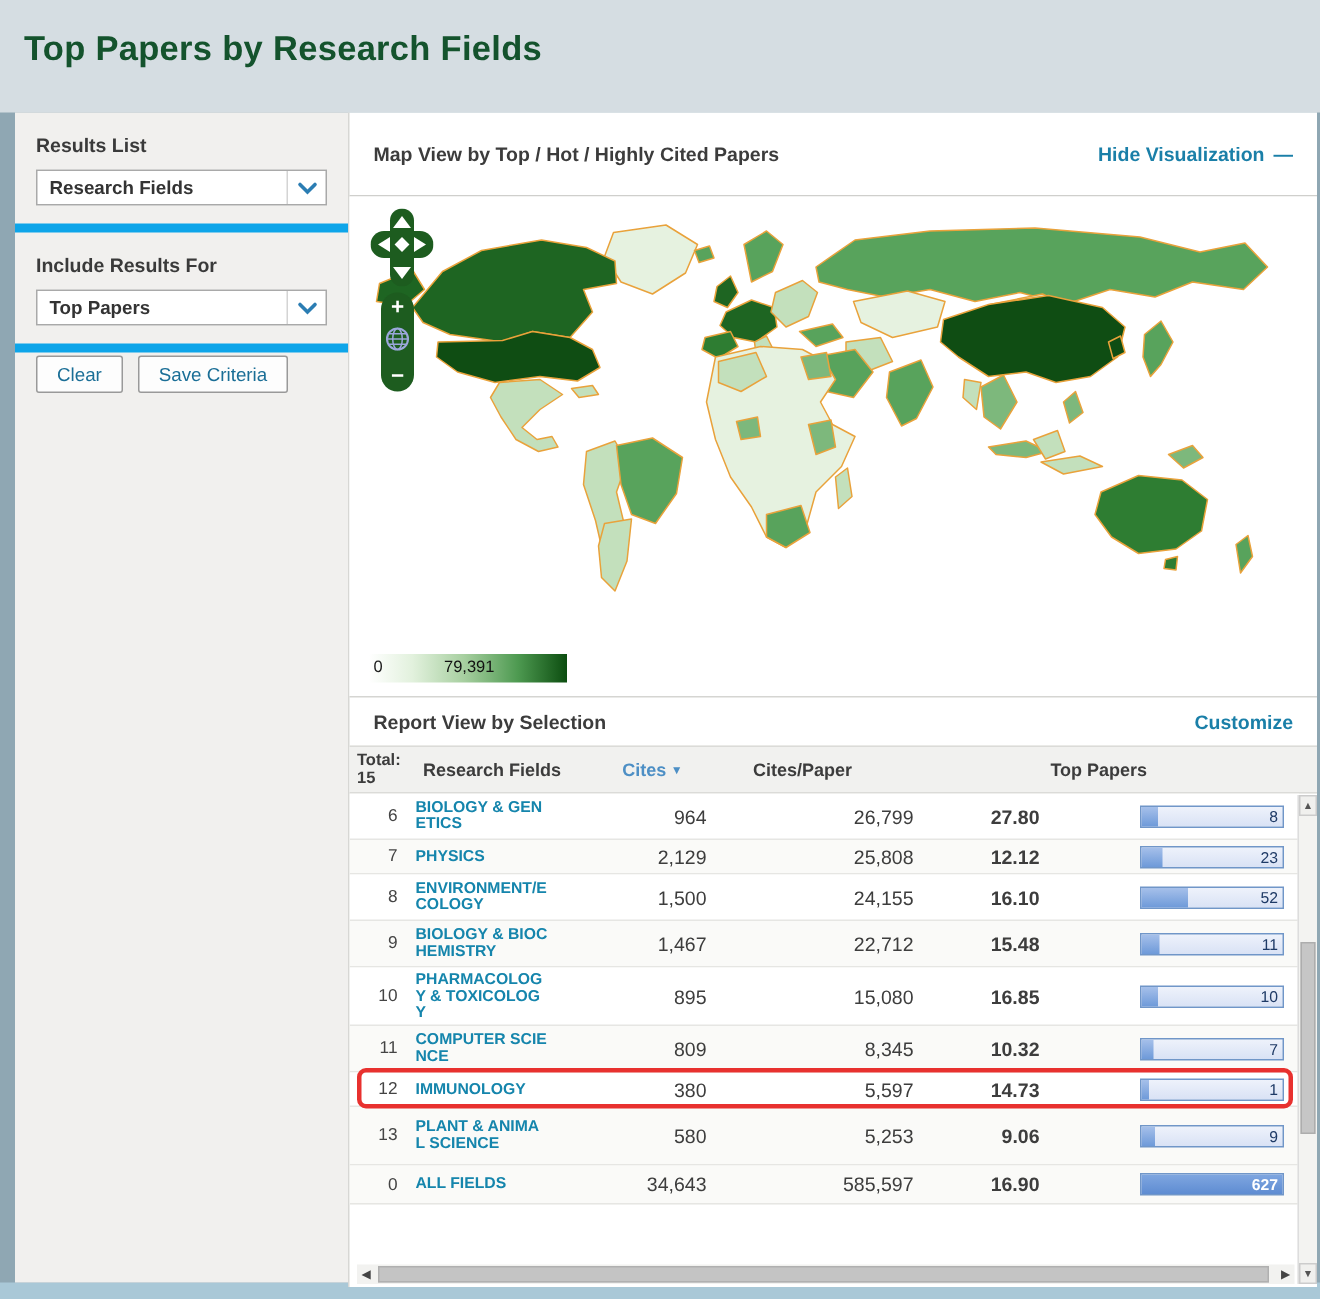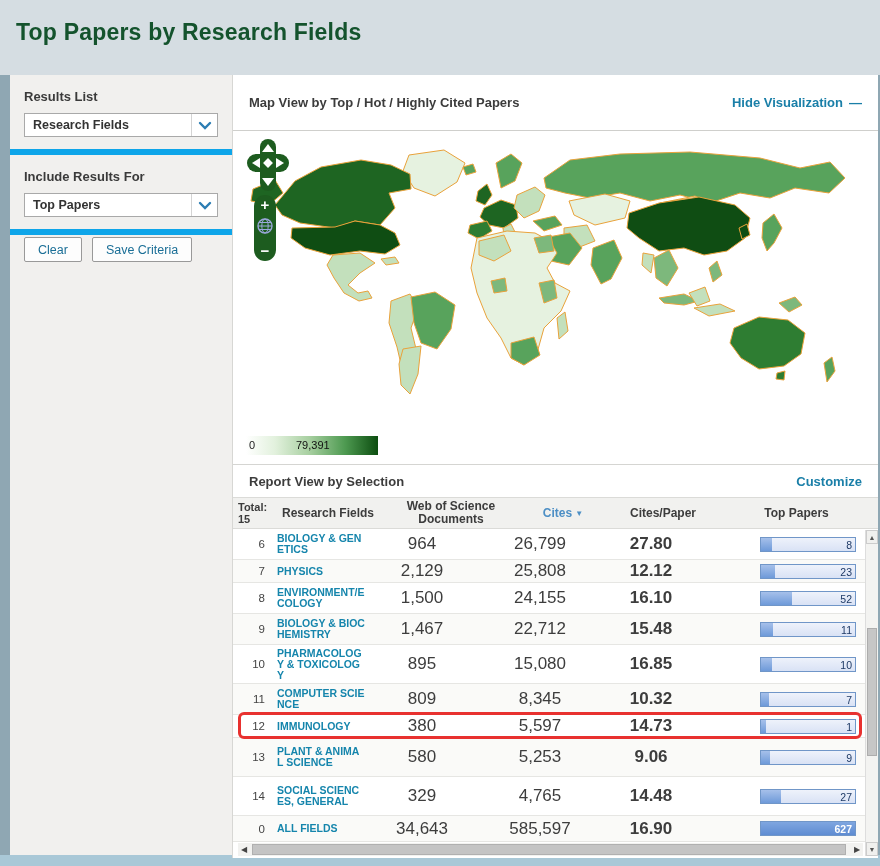--- a/index.html
+++ b/index.html
@@ -57,21 +57,21 @@
   .h-cites { width:96px; text-align:center; color:#4D8FC5; cursor:pointer; }
   .sortarrow { font-size:8px; color:#4D8FC5; margin-left:3px; vertical-align:1px; }
   .h-cpp { width:104px; text-align:center; }
   .h-top { flex:1; text-align:center; }
 
   .rows { position:relative; height:315px; overflow:hidden; width:633px; }
   .trow { position:relative; display:flex; align-items:center; border-bottom:1px solid #E6E6E3; background:#fff; }
   .trow.alt { background:#FAFAF8; }
   .c-rank { width:36px; text-align:right; padding-right:4px; font-size:11.5px; color:#444; }
   .c-field { width:104px; padding-left:8px; padding-right:8px; font-weight:bold; font-size:10.5px; line-height:11px; color:#1585AC; word-break:break-all; cursor:pointer; }
-  .c-num { font-size:17px; color:#3D3D3D; text-align:center; }
+  .c-num { font-size:13px; color:#3D3D3D; text-align:right; }
   .c-wos { width:98px; } .c-cites { width:138px; } .c-cpp { width:84px;font-weight:bold; }
   .c-bar { flex:1; display:flex; justify-content:flex-end; padding-right:10px; }
   .pbar { position:relative; width:96px; height:15px; border:1px solid #7096C8; background:linear-gradient(#EEF2FB,#D9E2F5); }
   .pfill { position:absolute; left:0; top:0; bottom:0; background:linear-gradient(#A6C0EA,#6E9AD9); }
   .pval { position:absolute; right:3px; top:1px; font-size:10.5px; color:#1E3A66; }
   .trow.total .pfill { background:linear-gradient(#7FA6E0,#5E8CD2); }
   .trow.total .pval { color:#fff; font-weight:bold; }
   .trow.hl::after { content:''; position:absolute; left:5px; right:4px; top:-3px; bottom:-2px; border:3px solid #E8312F; border-radius:6px; pointer-events:none; z-index:4; }
 
   
@@ -268,21 +268,20 @@
       <span class="sec-title">Report View by Selection</span>
       <span class="sec-link">Customize</span>
     </div>
 
     <div class="thead">
       <div class="h-rank">
         <div>Total:</div>
         <div>15</div>
       </div>
       <div class="h-field">Research Fields</div>
-      <div class="h-wos">Web of Science Documents</div>
       <div class="h-cites">
         <span>Cites</span><span class="sortarrow">▼</span>
       </div>
       <div class="h-cpp">Cites/Paper</div>
       <div class="h-top">Top Papers</div>
     </div>
 
     <div class="rows">
         <div class="trow" style="height: 31px;">
           <div class="c-rank">6</div>
@@ -381,33 +380,20 @@
           <div class="c-num c-wos">580</div>
           <div class="c-num c-cites">5,253</div>
           <div class="c-num c-cpp">9.06</div>
           <div class="c-bar">
             <div class="pbar">
               <div class="pfill" style="width: 10%;"></div>
               <span class="pval">9</span>
             </div>
           </div>
         </div>
-        <div class="trow" style="height: 39px;">
-          <div class="c-rank">14</div>
-          <div class="c-field">SOCIAL SCIENCES, GENERAL</div>
-          <div class="c-num c-wos">329</div>
-          <div class="c-num c-cites">4,765</div>
-          <div class="c-num c-cpp">14.48</div>
-          <div class="c-bar">
-            <div class="pbar">
-              <div class="pfill" style="width: 21%;"></div>
-              <span class="pval">27</span>
-            </div>
-          </div>
-        </div>
         <div class="trow alt total" style="height: 26px;">
           <div class="c-rank">0</div>
           <div class="c-field">ALL FIELDS</div>
           <div class="c-num c-wos">34,643</div>
           <div class="c-num c-cites">585,597</div>
           <div class="c-num c-cpp">16.90</div>
           <div class="c-bar">
             <div class="pbar">
               <div class="pfill" style="width: 100%;"></div>
               <span class="pval">627</span>

